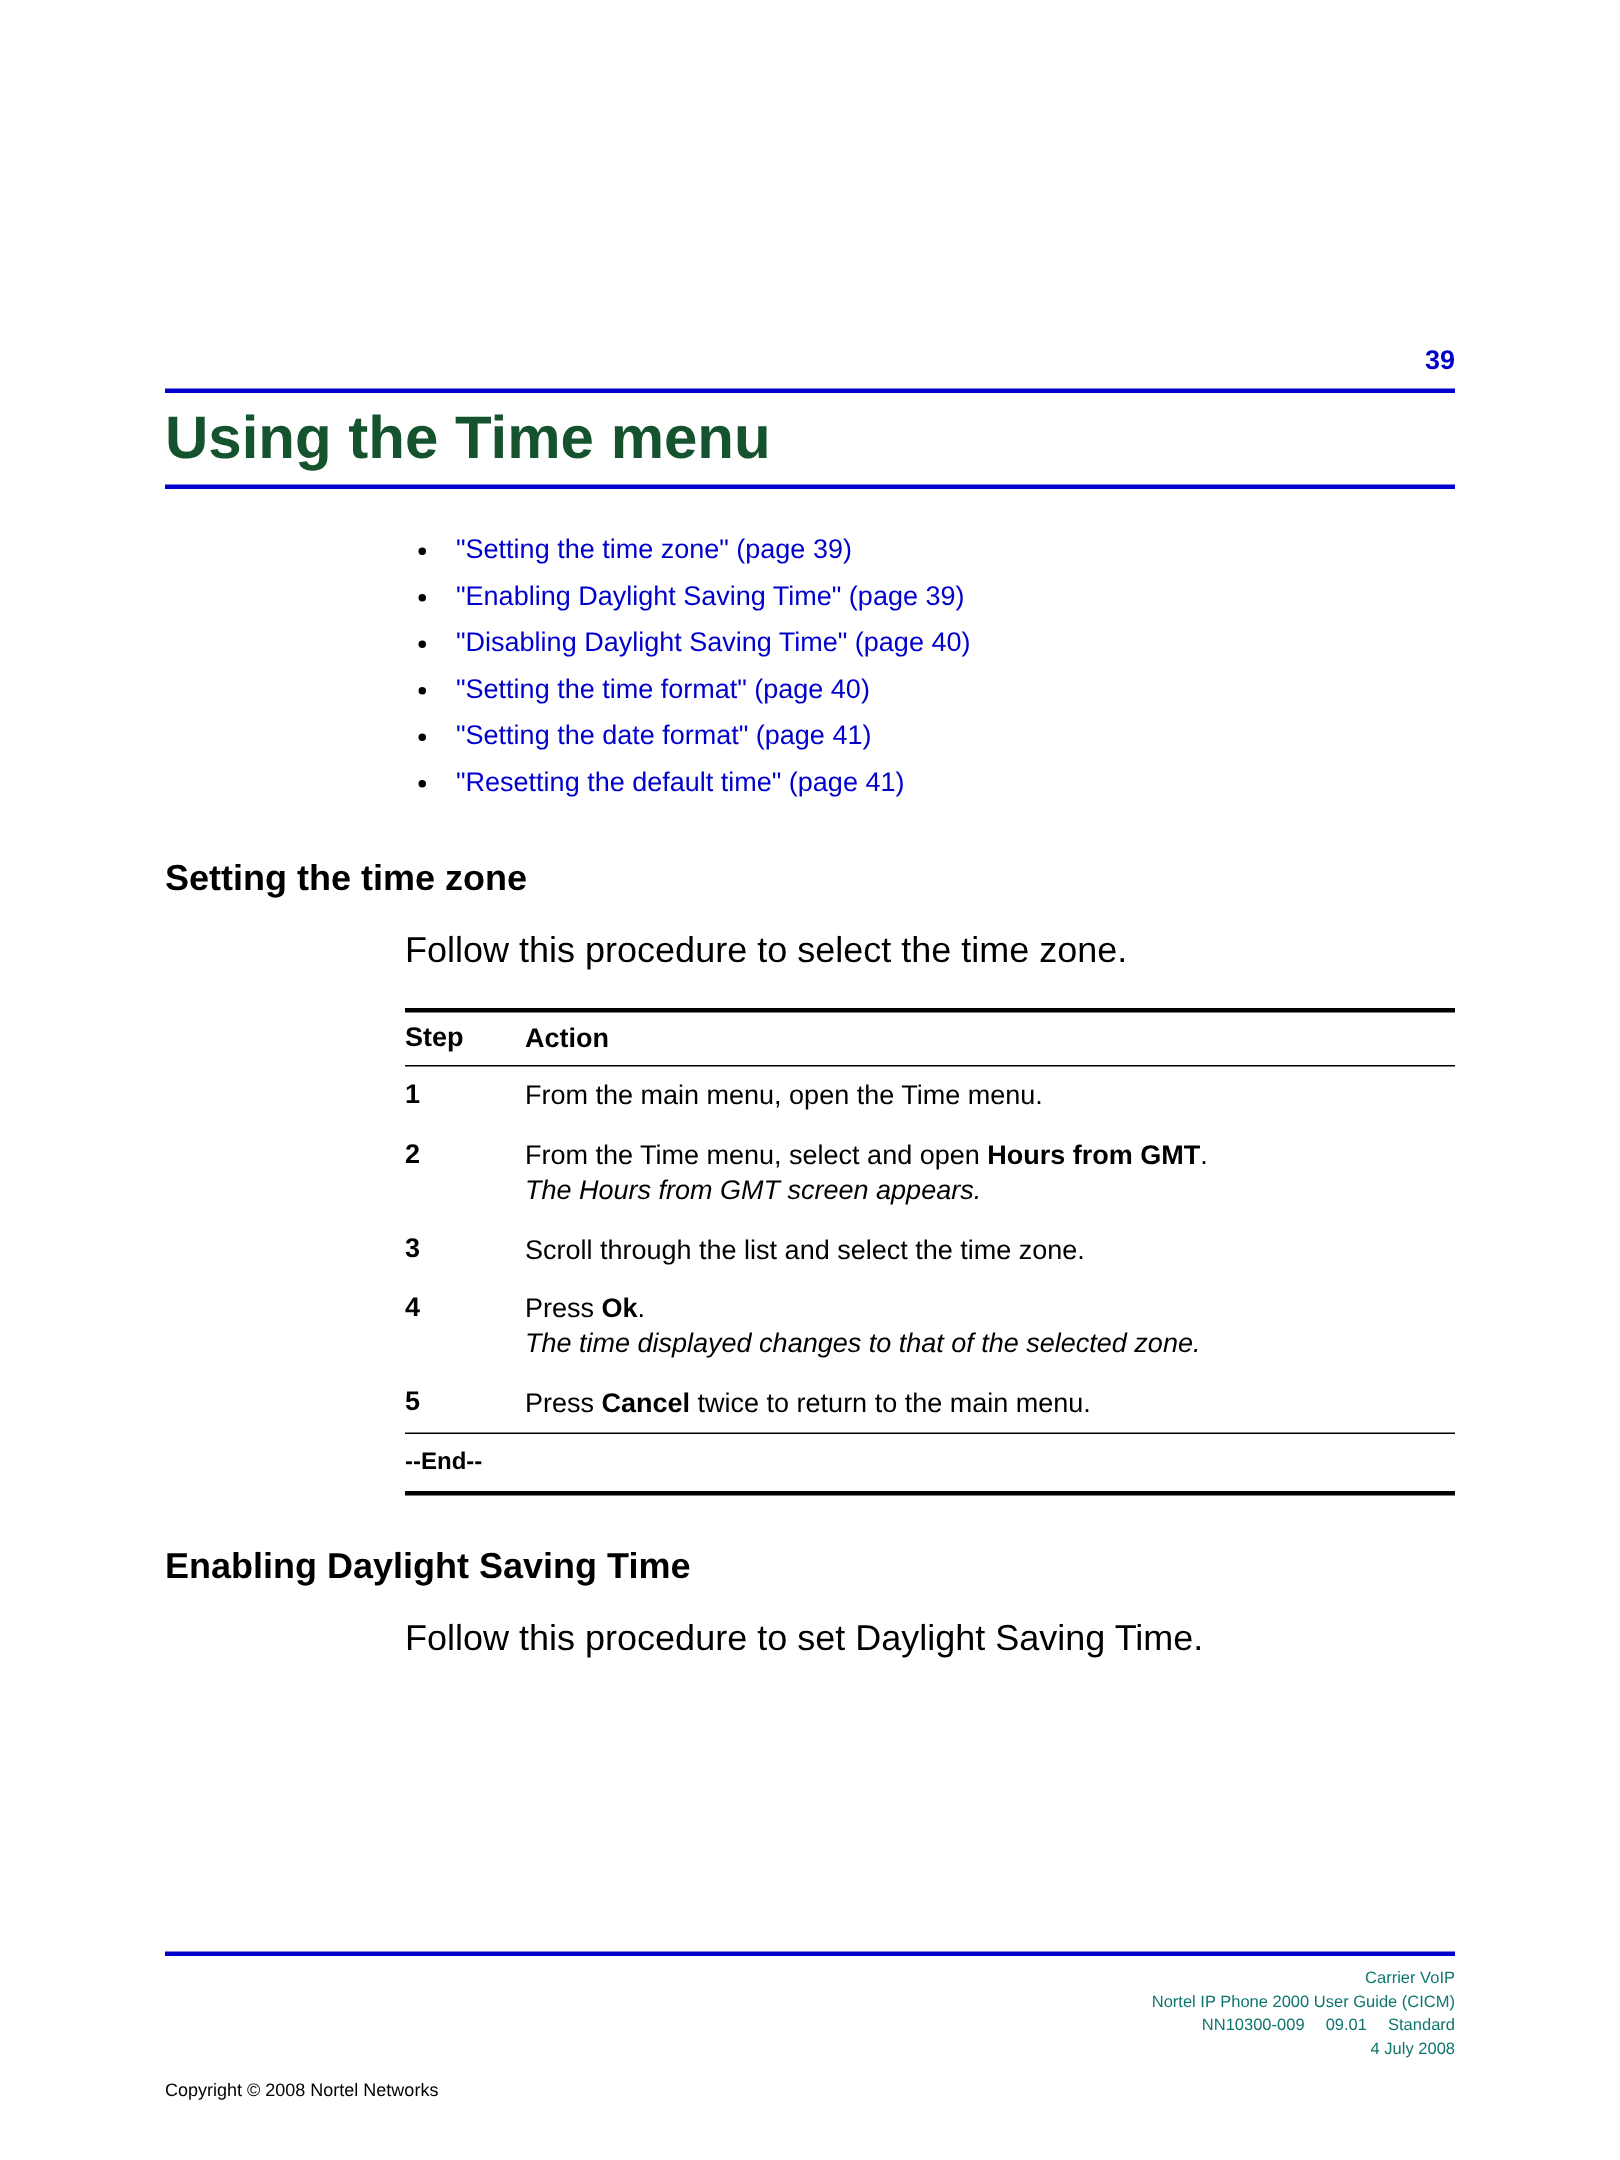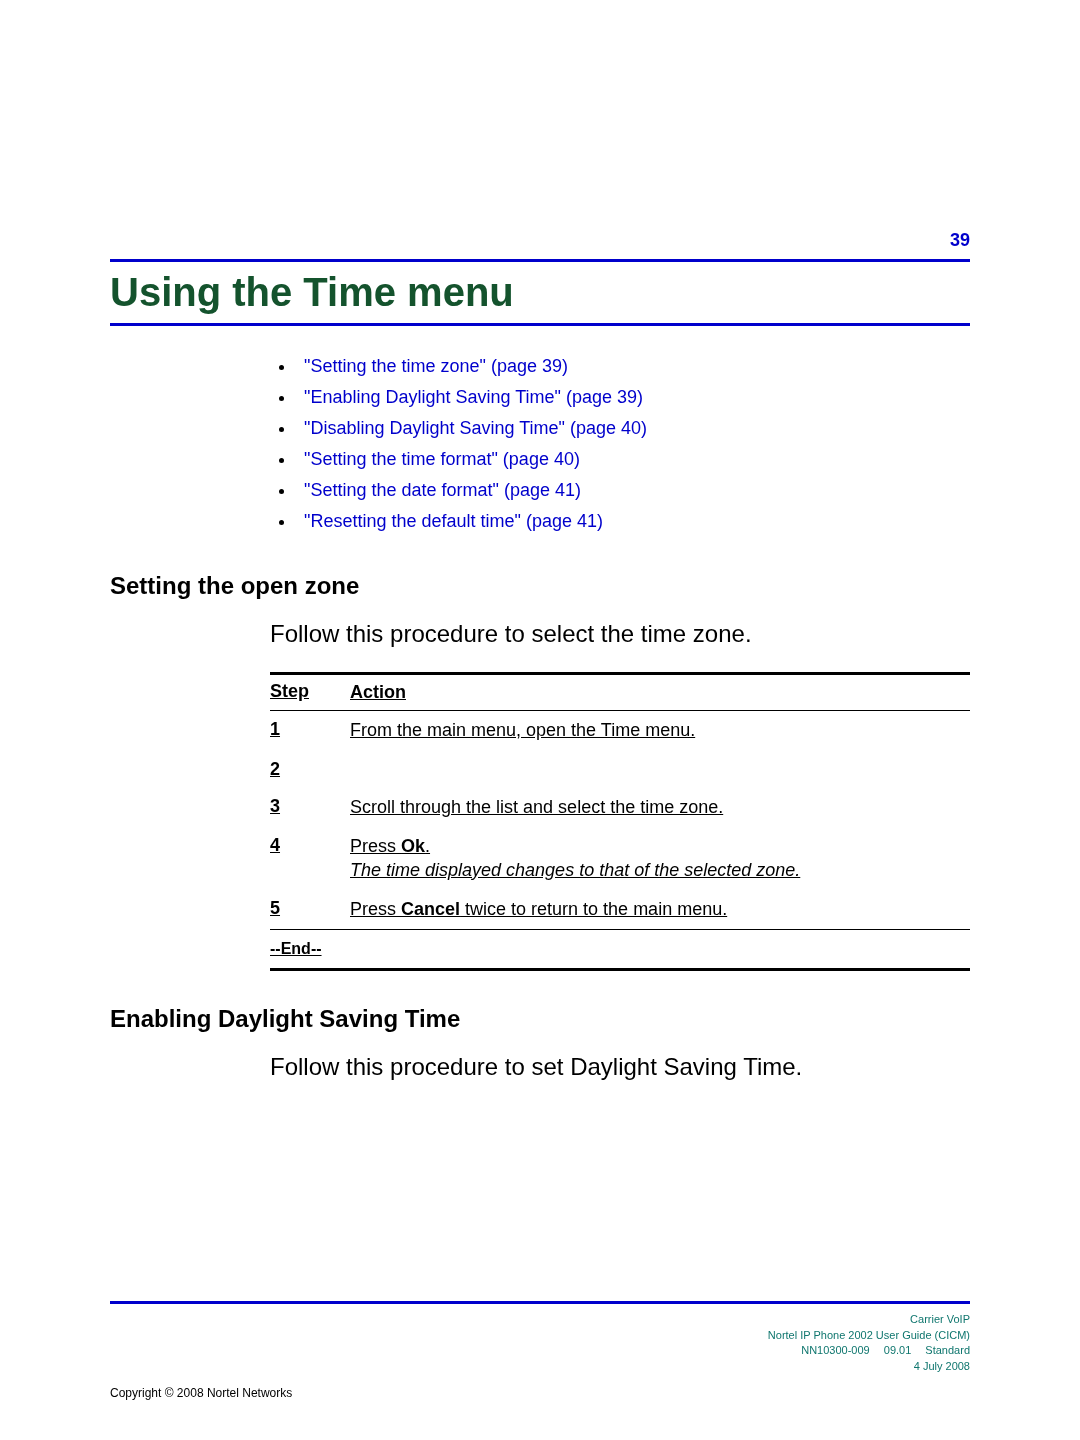--- a/index.html
+++ b/index.html
@@ -75,21 +75,20 @@
     margin: 10px 0 2px 0;
     color: #000000;
   }
   .section-desc {
     font-size: 24px;
     margin-bottom: 24px;
     margin-top: 20px;
   }
   .proc-table {
     margin-left: 160px;
-    text-decoration: underline;
   }
   .proc-rule-heavy {
     border-top: 3px solid #000000;
     height: 0;
   }
   .proc-rule-light {
     border-top: 1px solid #000000;
     height: 0;
   }
   .proc-head-row, .proc-row {
@@ -157,40 +156,44 @@
     <ul class="nav-list">
       <li><span class="link">"Setting the time zone" (page 39)</span></li>
       <li><span class="link">"Enabling Daylight Saving Time" (page 39)</span></li>
       <li><span class="link">"Disabling Daylight Saving Time" (page 40)</span></li>
       <li><span class="link">"Setting the time format" (page 40)</span></li>
       <li><span class="link">"Setting the date format" (page 41)</span></li>
       <li><span class="link">"Resetting the default time" (page 41)</span></li>
     </ul>
   </div>
 
-  <h2 class="section-title">Setting the open zone</h2>
+  <h2 class="section-title">Setting the time zone</h2>
   <div class="body-indent">
     <div class="section-desc">Follow this procedure to select the time zone.</div>
   </div>
 
   <div class="proc-table">
     <div class="proc-rule-heavy"></div>
     <div class="proc-head-row">
       <div class="col-step">Step</div>
       <div class="col-action">Action</div>
     </div>
     <div class="proc-rule-light"></div>
 
     <div class="proc-row">
       <div class="col-step">1</div>
       <div class="col-action">From the main menu, open the Time menu.</div>
     </div>
 
     <div class="proc-row">
       <div class="col-step">2</div>
+      <div class="col-action">
+        <span>From the Time menu, select and open </span><b>Hours from GMT</b><span>.</span><br>
+        <span class="italic">The Hours from GMT screen appears.</span>
+      </div>
     </div>
 
     <div class="proc-row">
       <div class="col-step">3</div>
       <div class="col-action">Scroll through the list and select the time zone.</div>
     </div>
 
     <div class="proc-row">
       <div class="col-step">4</div>
       <div class="col-action">
@@ -213,19 +216,19 @@
 
   <h2 class="section-title" style="margin-top:34px;">Enabling Daylight Saving Time</h2>
   <div class="body-indent">
     <div class="section-desc">Follow this procedure to set Daylight Saving Time.</div>
   </div>
 
   <div class="footer-block">
     <div class="footer-rule"></div>
     <div class="footer-text">
       <span>Carrier VoIP</span><br>
-      <span>Nortel IP Phone 2002 User Guide (CICM)</span><br>
+      <span>Nortel IP Phone 2000 User Guide (CICM)</span><br>
       <span>NN10300-009  09.01  Standard</span><br>
       <span>&nbsp;4 July 2008</span>
     </div>
     <div class="copyright">Copyright © 2008 Nortel Networks</div>
   </div>
 </div>
 
 </body></html>

